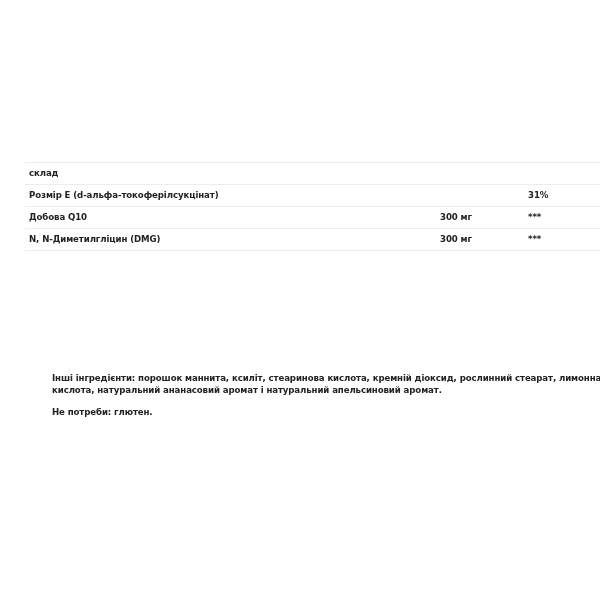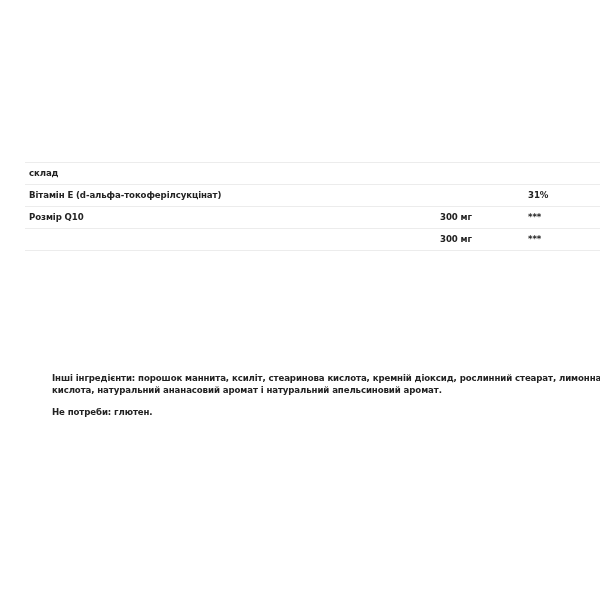--- a/index.html
+++ b/index.html
@@ -65,29 +65,30 @@
     }
   </style>
 </head>
 <body>
 
 <div class="panel">
   <div class="row">
     <span>склад</span>
   </div>
   <div class="row">
-    <span class="col-name">Вітамін E (d-альфа-токоферілсукцінат)</span>
+    <span class="col-name">Розмір E (d-альфа-токоферілсукцінат)</span>
     <span class="col-dv">31%</span>
   </div>
   <div class="row">
-    <span class="col-name">Розмір Q10</span>
+    <span class="col-name">Добова Q10</span>
     <span class="col-amount">300 мг</span>
     <span class="col-dv">***</span>
   </div>
   <div class="row">
+    <span class="col-name">N, N-Диметилгліцин (DMG)</span>
     <span class="col-amount">300 мг</span>
     <span class="col-dv">***</span>
   </div>
   <div class="bottom-line"></div>
 </div>
 
 <div class="notes">
   <p>Інші інгредієнти: порошок маннита, ксиліт, стеаринова кислота, кремній діоксид, рослинний стеарат, лимонна кислота, натуральний ананасовий аромат і натуральний апельсиновий аромат.</p>
   <p>Не потреби: глютен.</p>
 </div>

